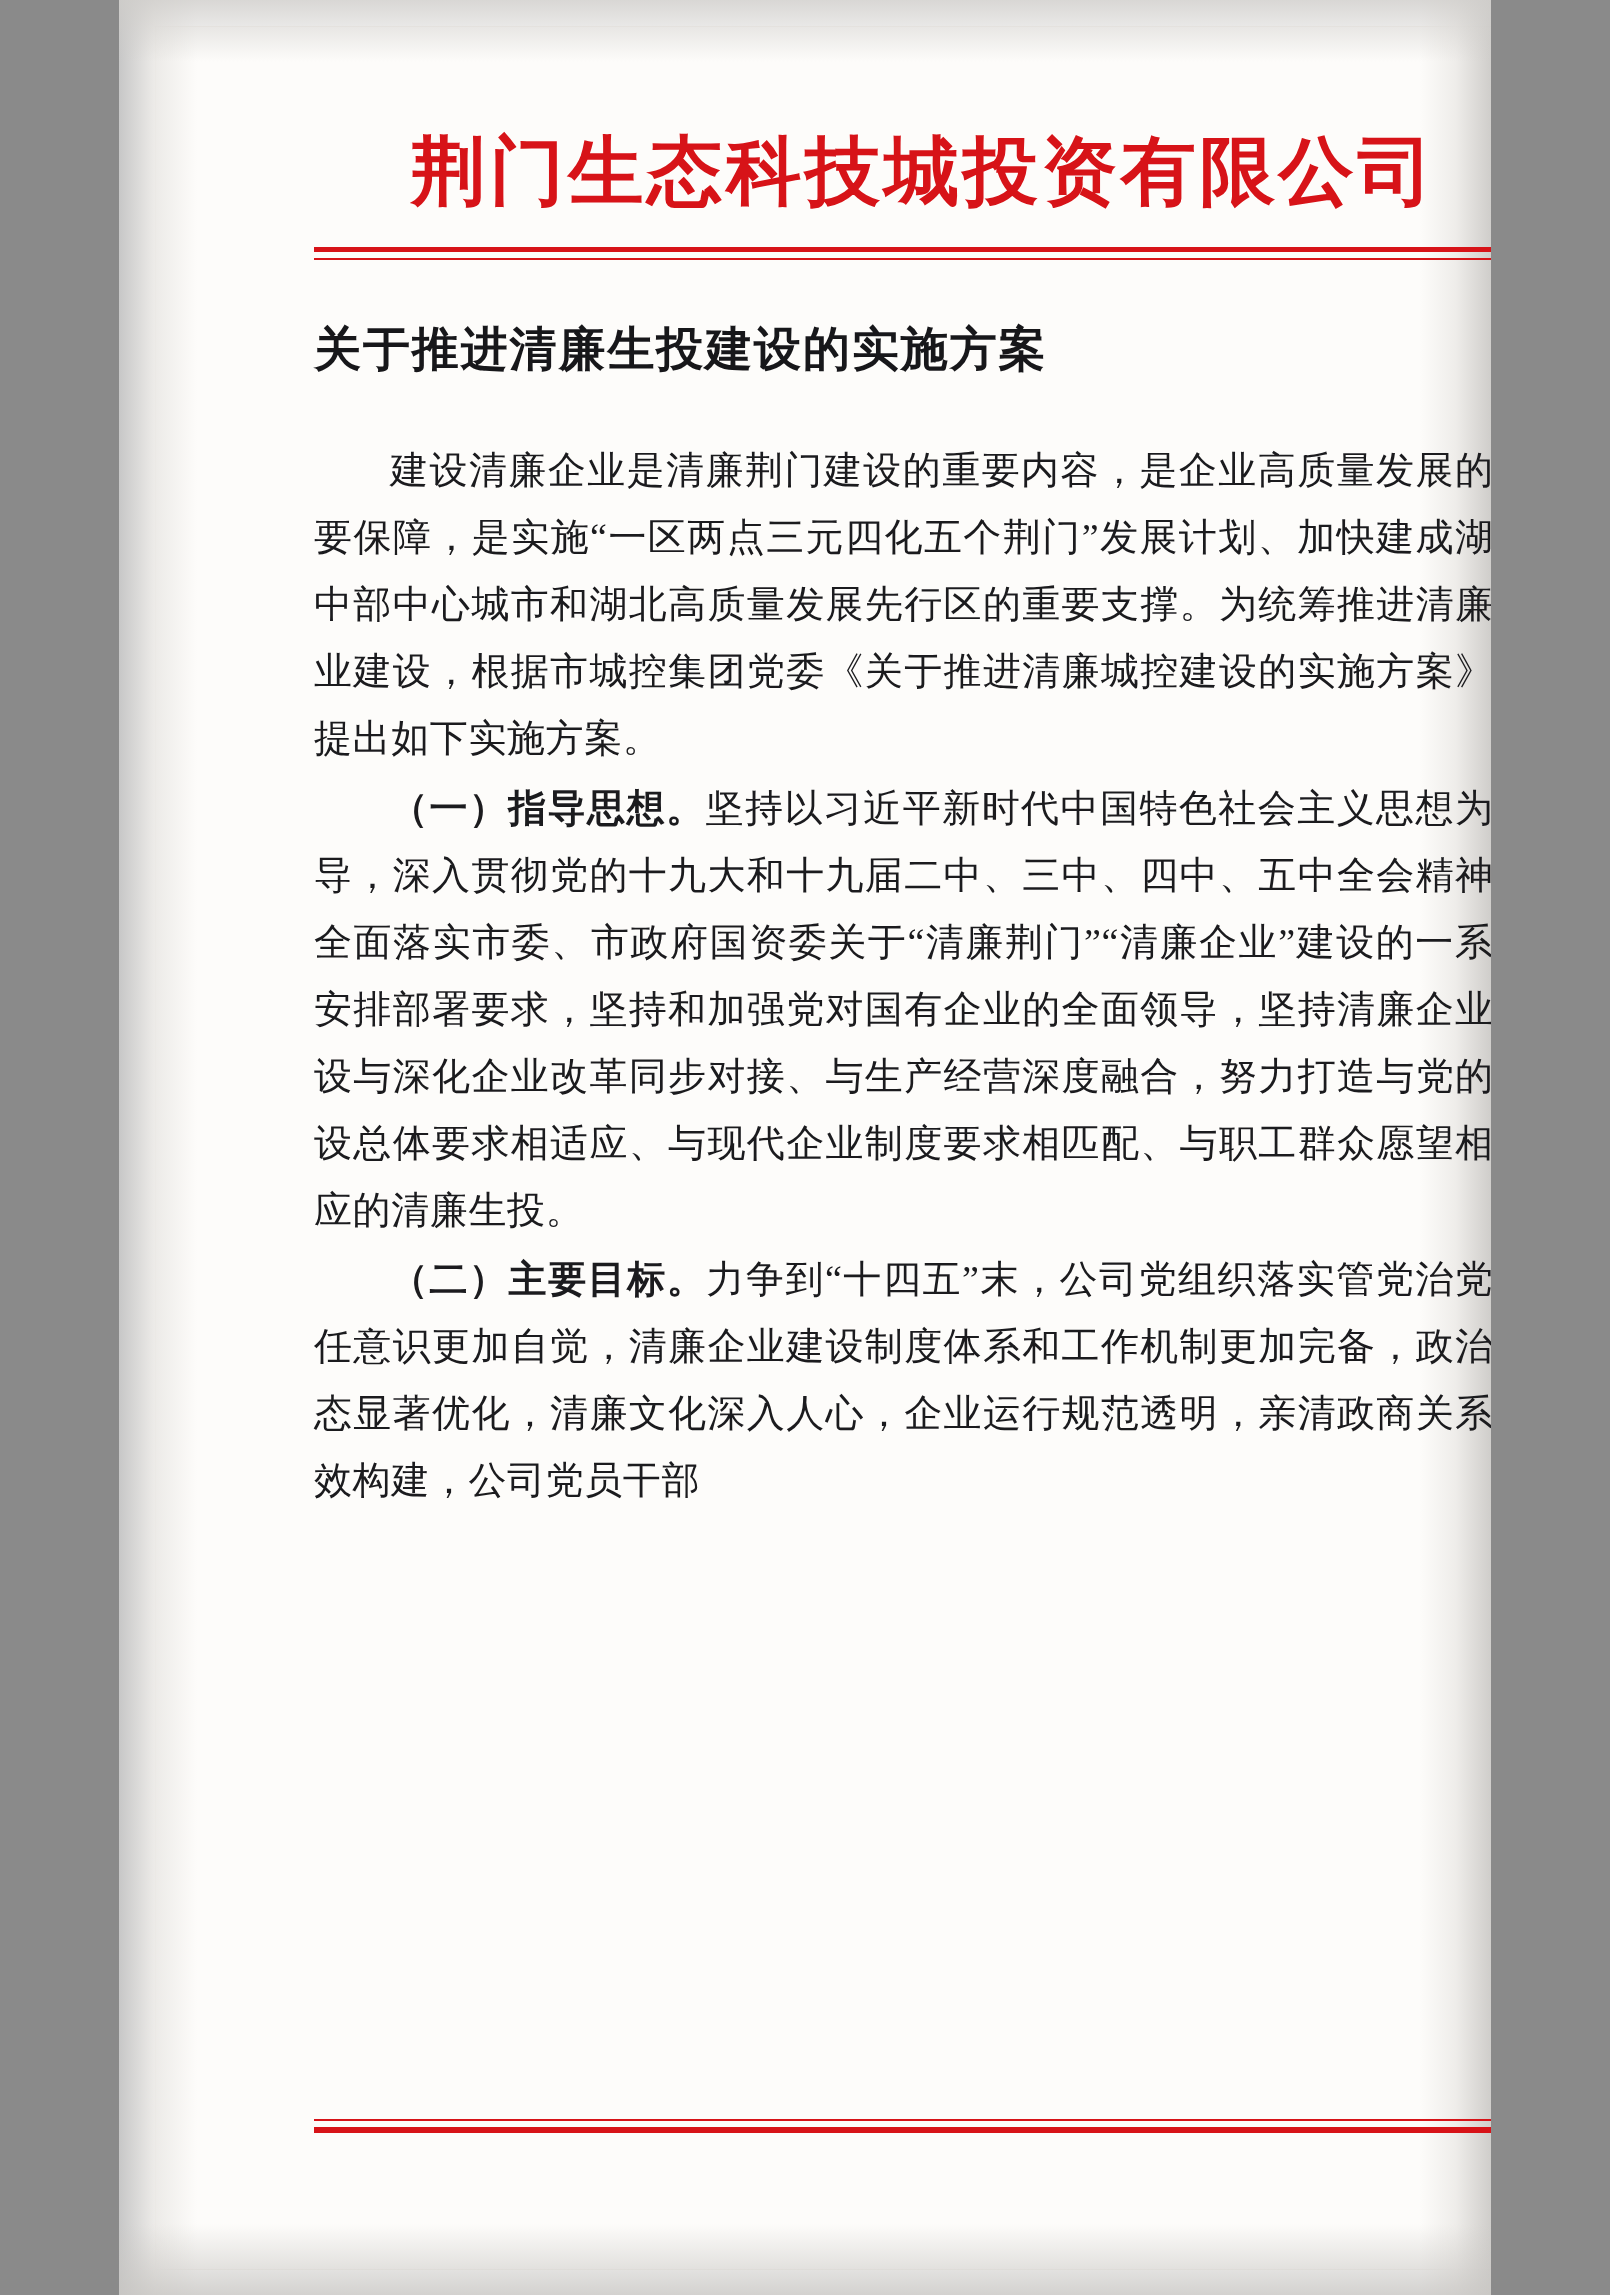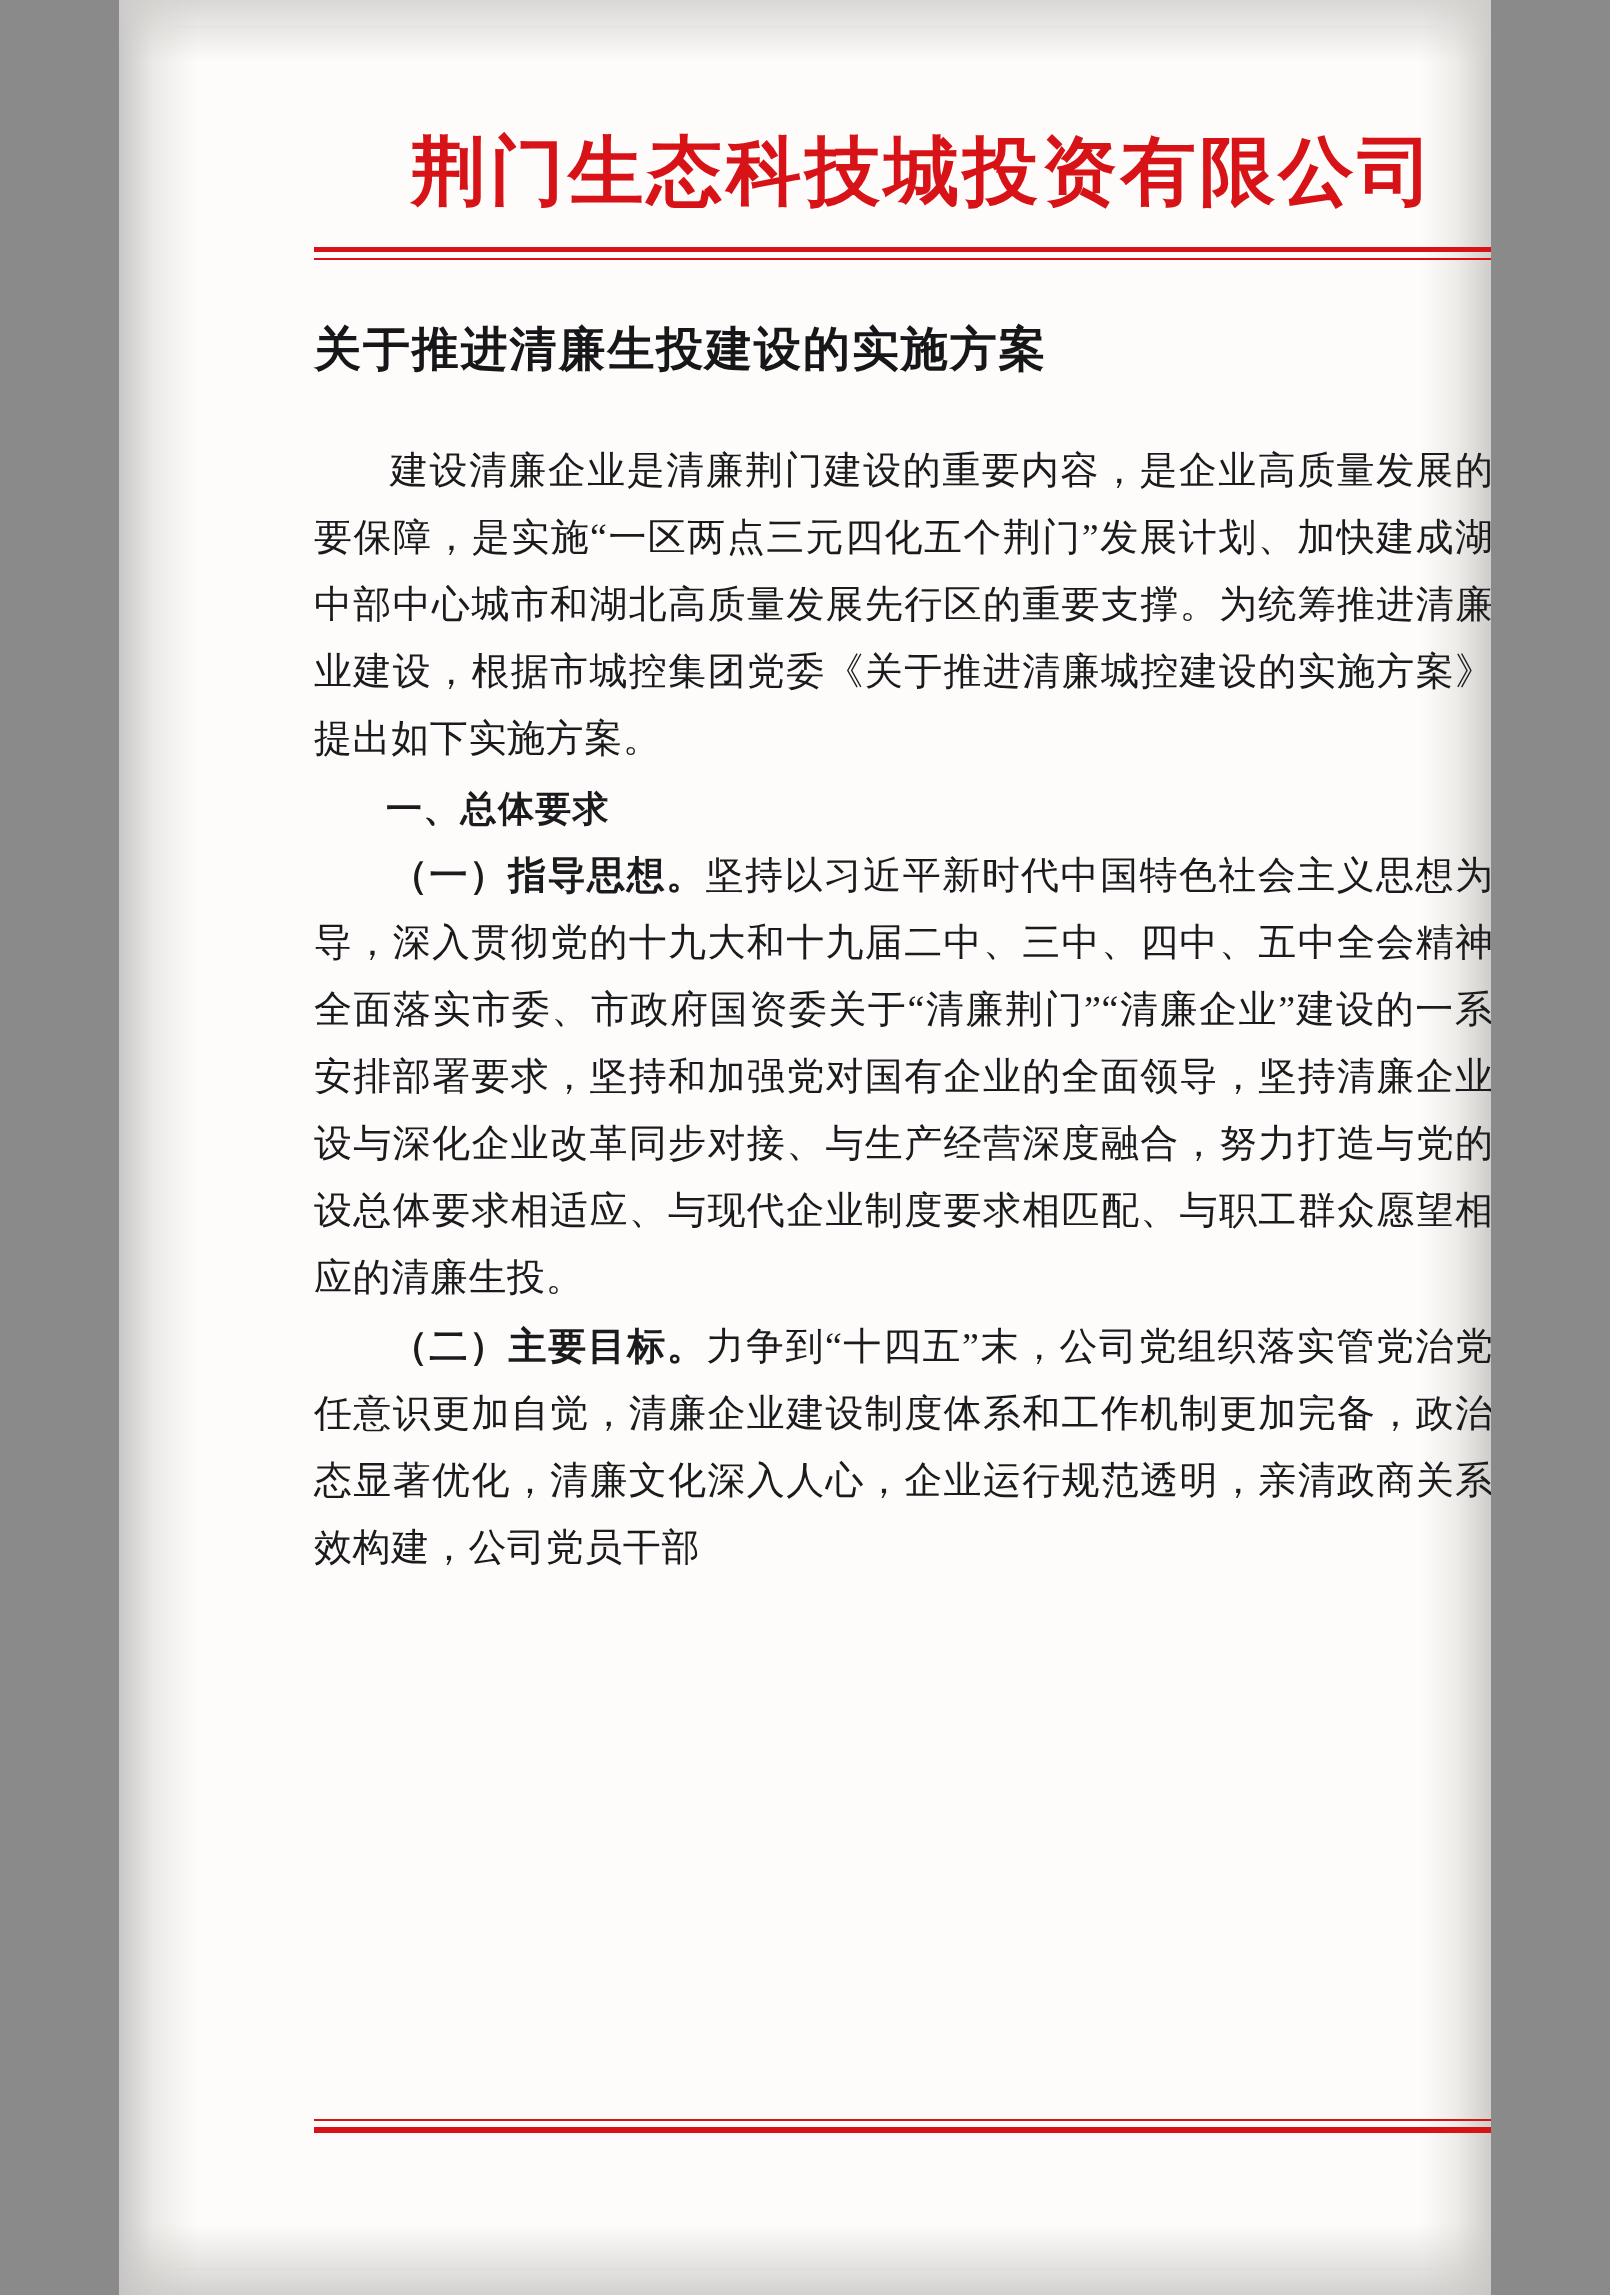--- a/index.html
+++ b/index.html
@@ -151,21 +151,20 @@
       <div class="rule-thick"></div>
       <div class="rule-thin"></div>
     </div>
 
     <div class="doc-title">关于推进清廉生投建设的实施方案</div>
 
     <div class="body-text">
 
       <p class="para">建设清廉企业是清廉荆门建设的重要内容，是企业高质量发展的重要保障，是实施“一区两点三元四化五个荆门”发展计划、加快建成湖北中部中心城市和湖北高质量发展先行区的重要支撑。为统筹推进清廉企业建设，根据市城控集团党委《关于推进清廉城控建设的实施方案》，提出如下实施方案。</p>
 
-      <p class="heading-1">一、总体要求</p>
 
       <p class="para"><span class="lead">（一）指导思想。</span><span>坚持以习近平新时代中国特色社会主义思想为指导，深入贯彻党的十九大和十九届二中、三中、四中、五中全会精神，全面落实市委、市政府国资委关于“清廉荆门”“清廉企业”建设的一系列安排部署要求，坚持和加强党对国有企业的全面领导，坚持清廉企业建设与深化企业改革同步对接、与生产经营深度融合，努力打造与党的建设总体要求相适应、与现代企业制度要求相匹配、与职工群众愿望相呼应的清廉生投。</span></p>
 
       <p class="para"><span class="lead">（二）主要目标。</span><span>力争到“十四五”末，公司党组织落实管党治党责任意识更加自觉，清廉企业建设制度体系和工作机制更加完备，政治生态显著优化，清廉文化深入人心，企业运行规范透明，亲清政商关系有效构建，公司党员干部</span></p>
 
     </div>
   </div>
 
   <div class="footer-rules">
     <div class="rule-thin"></div>

